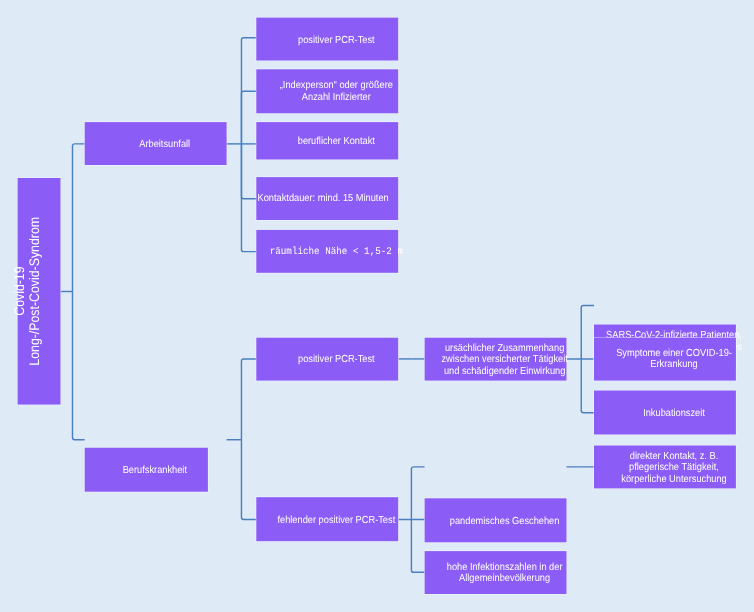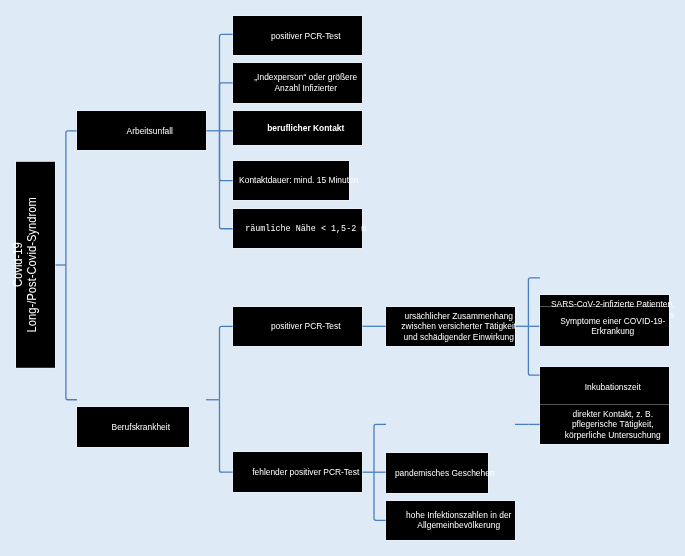--- a/index.html
+++ b/index.html
@@ -7,21 +7,21 @@
   body {
     width:685px; height:556px;
     background:#dfeaf7;
     font-family:"Liberation Sans", sans-serif;
     overflow:hidden;
   }
   #stage { position:relative; width:685px; height:556px; }
   #connectors { position:absolute; left:0; top:0; width:685px; height:556px; }
   .node {
     position:absolute;
-    background:#000000;
+    background:#8b5cf6;
     color:#ffffff;
     box-shadow: 0 0 0 0.6px rgba(248,251,255,0.55);
     box-sizing:border-box;
     display:flex;
     align-items:center;
     justify-content:center;
     text-align:center;
     font-size:9.3px;
     line-height:10.4px;
     padding-left:16px;
@@ -87,48 +87,48 @@
   </div>
   <div class="node" style="left:77px;top:364px;width:112px;height:39.5px;margin-top:43px;">
     <span class="lbl">Berufskrankheit</span>
   </div>
   <div class="node" style="left:233.2px;top:16.1px;width:129px;height:39.4px;">
     <span class="lbl">positiver PCR-Test</span>
   </div>
   <div class="node" style="left:233.2px;top:63.2px;width:129px;height:39.4px;">
     <span class="lbl">„Indexperson“ oder größere Anzahl Infizierter</span>
   </div>
-  <div class="node" style="left:233.2px;top:111.2px;width:129px;height:34px;font-weight:bold;">
+  <div class="node" style="left:233.2px;top:111.2px;width:129px;height:34px;">
     <span class="lbl">beruflicher Kontakt</span>
   </div>
-  <div class="node" style="left:233.2px;top:161px;width:116px;height:39.4px;">
+  <div class="node" style="left:233.2px;top:161px;width:129px;height:39.4px;justify-content:flex-end;">
     <span class="lbl">Kontaktdauer: mind. 15 Minuten</span>
   </div>
   <div class="node" style="left:233.2px;top:209.1px;width:129px;height:39.3px;font-family:Liberation Mono, monospace;">
     <span class="lbl">räumliche Nähe &lt; 1,5-2 m</span>
   </div>
   <div class="node" style="left:233.2px;top:306.5px;width:129px;height:39.6px;">
     <span class="lbl">positiver PCR-Test</span>
   </div>
   <div class="node" style="left:233.2px;top:452.4px;width:129px;height:39.6px;">
     <span class="lbl">fehlender positiver PCR-Test</span>
   </div>
   <div class="node" style="left:386px;top:306.5px;width:129px;height:39.6px;">
     <span class="lbl">ursächlicher Zusammenhang zwischen versicherter Tätigkeit und schädigender Einwirkung</span>
   </div>
   <div class="node" style="left:540px;top:258px;width:129px;height:39.6px;margin-top:37px;">
     <span class="lbl">SARS-CoV-2-infizierte Patienten, Kollegen, Besucher, biologisches Material</span>
   </div>
   <div class="node" style="left:540px;top:306.5px;width:129px;height:39.6px;">
     <span class="lbl">Symptome einer COVID-19-Erkrankung</span>
   </div>
-  <div class="node" style="left:540px;top:367px;width:129px;height:39.5px;">
+  <div class="node" style="left:540px;top:355px;width:129px;height:39.5px;">
     <span class="lbl">Inkubationszeit</span>
   </div>
-  <div class="node" style="left:386px;top:453px;width:102px;height:39.5px;">
+  <div class="node" style="left:386px;top:453px;width:129px;height:39.5px;">
     <span class="lbl">pandemisches Geschehen</span>
   </div>
   <div class="node" style="left:386px;top:500.6px;width:129px;height:39.4px;">
     <span class="lbl">hohe Infektionszahlen in der Allgemeinbevölkerung</span>
   </div>
   <div class="node" style="left:540px;top:404.7px;width:129px;height:39.4px;">
     <span class="lbl">direkter Kontakt, z. B. pflegerische Tätigkeit, körperliche Untersuchung</span>
   </div>
 
 </div>

